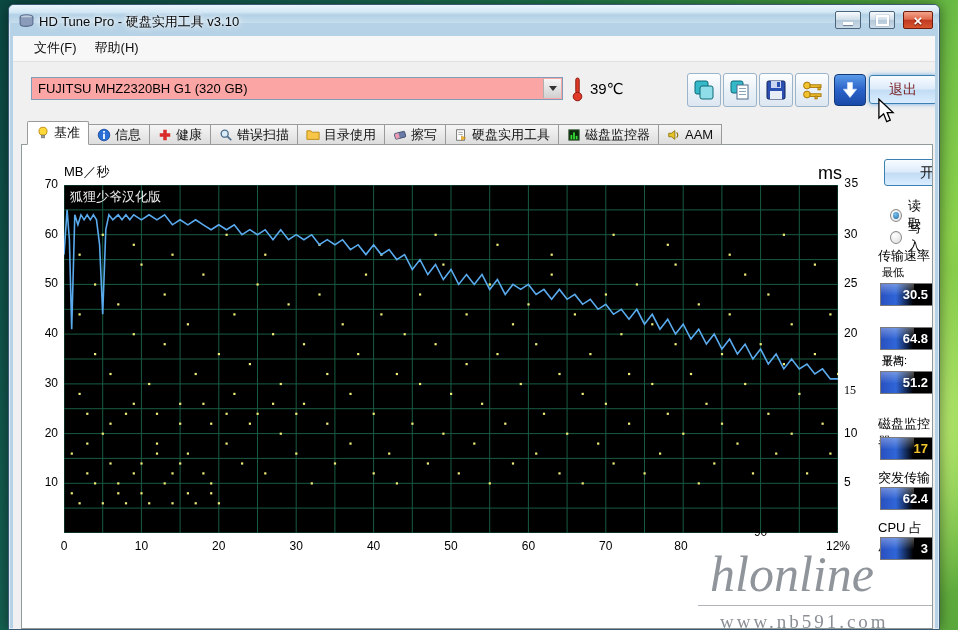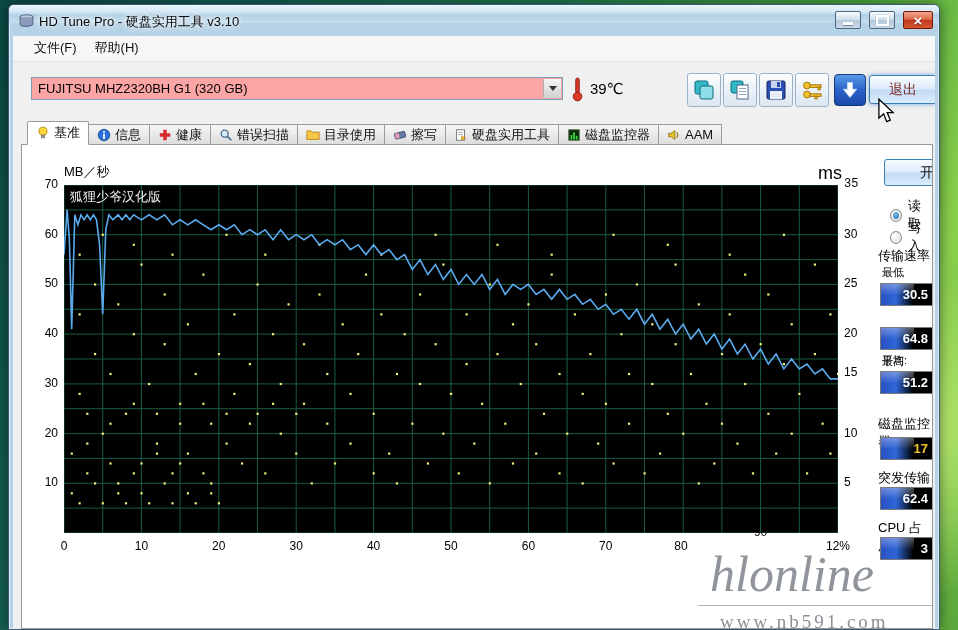--- a/index.html
+++ b/index.html
@@ -566,21 +566,21 @@
         <span class="tick l" style="top: 81.7143px;">60</span>
         <span class="tick l" style="top: 131.429px;">50</span>
         <span class="tick l" style="top: 181.143px;">40</span>
         <span class="tick l" style="top: 230.857px;">30</span>
         <span class="tick l" style="top: 280.571px;">20</span>
         <span class="tick l" style="top: 330.286px;">10</span>
         <span class="tick r" style="top: 32px; font-family: Liberation Mono, monospace;">35</span>
         <span class="tick r" style="top: 81.7143px;">30</span>
         <span class="tick r" style="top: 131.429px;">25</span>
         <span class="tick r" style="top: 181.143px;">20</span>
-        <span class="tick r" style="top: 220px;">15</span>
+        <span class="tick r" style="top: 238px; font-family: Liberation Serif, serif;">15</span>
         <span class="tick r" style="top: 280.571px;">10</span>
         <span class="tick r" style="top: 330.286px;">5</span>
         <span class="tick b" style="left: 42px; top: 394px;">0</span>
         <span class="tick b" style="left: 119.4px; top: 394px;">10</span>
         <span class="tick b" style="left: 196.8px; top: 394px;">20</span>
         <span class="tick b" style="left: 274.2px; top: 394px;">30</span>
         <span class="tick b" style="left: 351.6px; top: 394px;">40</span>
         <span class="tick b" style="left: 429px; top: 394px;">50</span>
         <span class="tick b" style="left: 506.4px; top: 394px;">60</span>
         <span class="tick b" style="left: 583.8px; top: 394px;">70</span>

